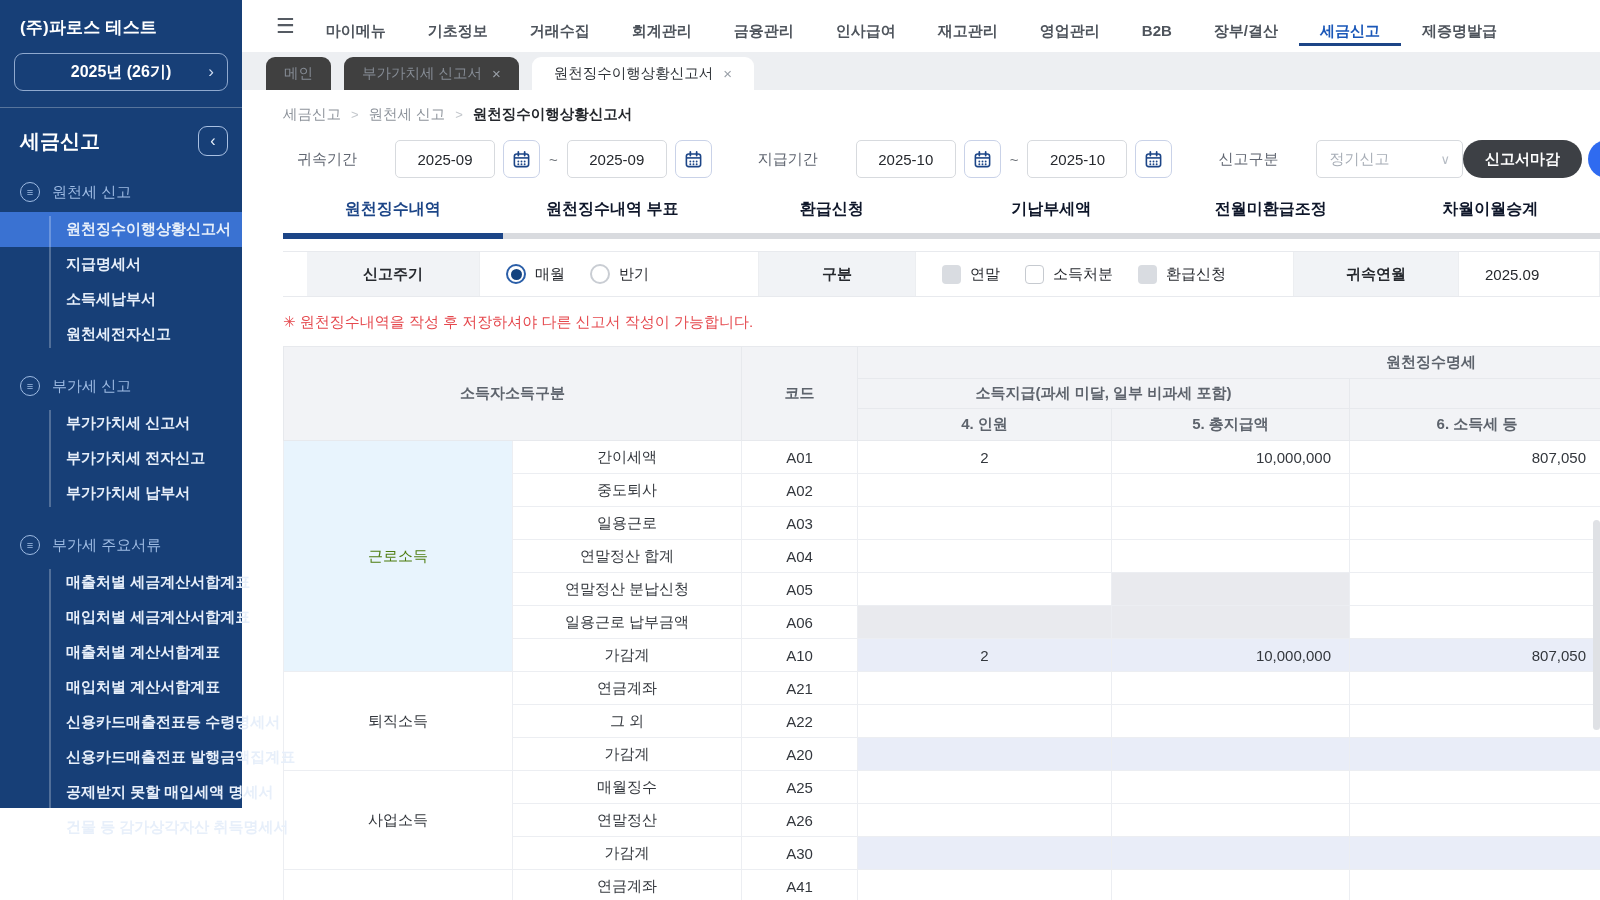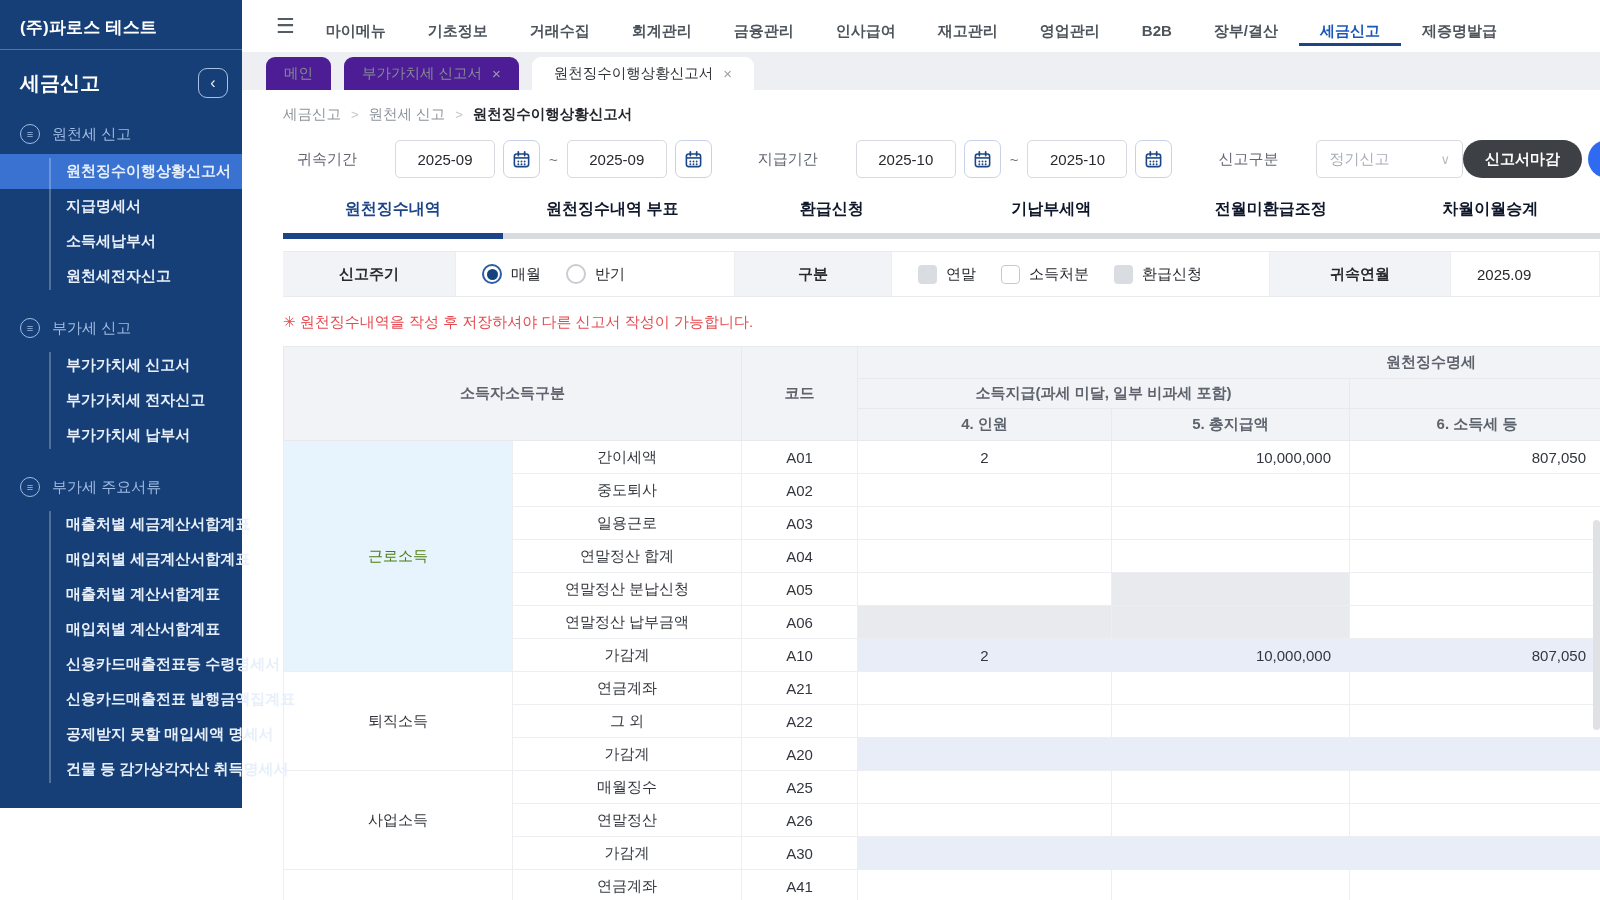--- a/index.html
+++ b/index.html
@@ -30,21 +30,21 @@
   
   .main{position:absolute;left:242px;top:0;width:1358px;height:900px;background:#fff;}
 
   .nav{height:52px;display:flex;align-items:center;padding-left:26px;background:#fff;}
   .hamburger{font-size:21px;color:#555b63;margin:0 10px 0 8px;cursor:pointer;}
   .nav-item{padding:0 21px;font-size:15px;font-weight:700;color:#4e545c;height:40px;line-height:49px;
     border-bottom:3px solid transparent;cursor:pointer;white-space:nowrap;}
   .nav-item.active{color:#1a57b8;border-bottom-color:#1c4587;}
 
   .tabstrip{height:38px;background:#edeff2;display:flex;align-items:flex-end;padding-left:24px;gap:13px;}
-  .doc-tab{height:33px;padding:0 18px;border-radius:9px 9px 0 0;background:#4c1d95;color:#868c95;
+  .doc-tab{height:33px;padding:0 18px;border-radius:9px 9px 0 0;background:#404040;color:#868c95;
     font-size:14.5px;display:flex;align-items:center;gap:10px;cursor:pointer;white-space:nowrap;}
   .doc-tab.active{background:#fff;color:#2f3338;padding:0 22px;}
   .doc-tab .x{color:#9aa0a8;font-size:15px;cursor:pointer;}
 
   .content{padding-left:41px;position:relative;}
 
   .breadcrumb{margin-top:15px;font-size:14.5px;color:#8d939b;display:flex;gap:10px;align-items:center;}
   .crumb-sep{color:#c3c7cc;font-size:13px;}
   .crumb.current{color:#24272c;font-weight:700;}
 
@@ -67,21 +67,21 @@
   .subtab{flex:1;text-align:center;font-size:16px;color:#0f172a;font-weight:700;padding-bottom:13px;cursor:pointer;}
   .subtab.active{color:#1c4587;}
   .subtab-track{width:1317px;height:6px;background:#d9dbdf;}
   .subtab-seg{width:16.6667%;height:100%;background:#1c4587;}
 
   .ctrlrow{margin-top:12px;display:flex;height:46px;width:1317px;font-size:15px;
     border-top:1px solid #e8eaee;border-bottom:1px solid #e8eaee;}
   .c-label{background:#f1f3f6;font-weight:700;color:#26292e;display:flex;align-items:center;justify-content:center;}
   .c-val{background:#fff;display:flex;align-items:center;padding-left:26px;gap:9px;
     border-left:1px solid #eceef1;border-right:1px solid #eceef1;color:#26292e;}
-  .w172{width:172px;} .w280{width:280px;} .w156{width:156px;} .w379{width:379px;} .w180{width:180px;} .wrest{flex:1;}
+  .w172{width:172px;margin-left:24px;} .w280{width:280px;} .w156{width:156px;} .w379{width:379px;} .w180{width:164px;} .wrest{flex:1;}
   .radio{width:20px;height:20px;border-radius:50%;border:2px solid #c9cdd3;background:#fff;position:relative;display:inline-block;}
   .radio.checked{border-color:#2a5ea8;}
   .radio.checked::after{content:"";position:absolute;inset:2.5px;border-radius:50%;background:#14437f;}
   .opt-label{margin-right:16px;}
   .cb{width:19px;height:19px;border-radius:4px;display:inline-block;}
   .cb.dis{background:#d9dce1;}
   .cb.en{background:#fff;border:1.5px solid #c6cad0;}
 
   .notice{margin-top:16px;color:#e5484d;font-size:15px;}
 
@@ -98,20 +98,24 @@
   tr.ra05 td.t{background:#e9eaee;}
   tr.ra06 td.p,tr.ra06 td.t{background:#e9eaee;}
 
   .scroll-thumb{position:absolute;right:0;top:520px;width:7px;height:210px;background:#dfe1e5;border-radius:4px;}
 </style>
 </head>
 <body>
 
 <div class="sidebar">
   <div class="company">(주)파로스 테스트</div>
+  <div class="year-btn">
+    <span>2025년 (26기)</span>
+    <span class="chev">›</span>
+  </div>
   <div class="sb-divider"></div>
   <div class="module-row">
     <span class="module-title">세금신고</span>
     <span class="collapse-btn">‹</span>
   </div>
 
   <div class="sec">
     <div class="sec-title">
       <span class="sec-ic">≡</span>
       <span>원천세 신고</span>
@@ -364,21 +368,21 @@
           <td class="x"></td>
         </tr>
         <tr class="ra05">
           <td class="nm">연말정산 분납신청</td>
           <td class="cd">A05</td>
           <td class="p"></td>
           <td class="t"></td>
           <td class="x"></td>
         </tr>
         <tr class="ra06">
-          <td class="nm">연말정산 납부금액</td>
+          <td class="nm">일용근로 납부금액</td>
           <td class="cd">A06</td>
           <td class="p"></td>
           <td class="t"></td>
           <td class="x"></td>
         </tr>
         <tr class="sum">
           <td class="nm">가감계</td>
           <td class="cd">A10</td>
           <td class="p">2</td>
           <td class="t">10,000,000</td>

